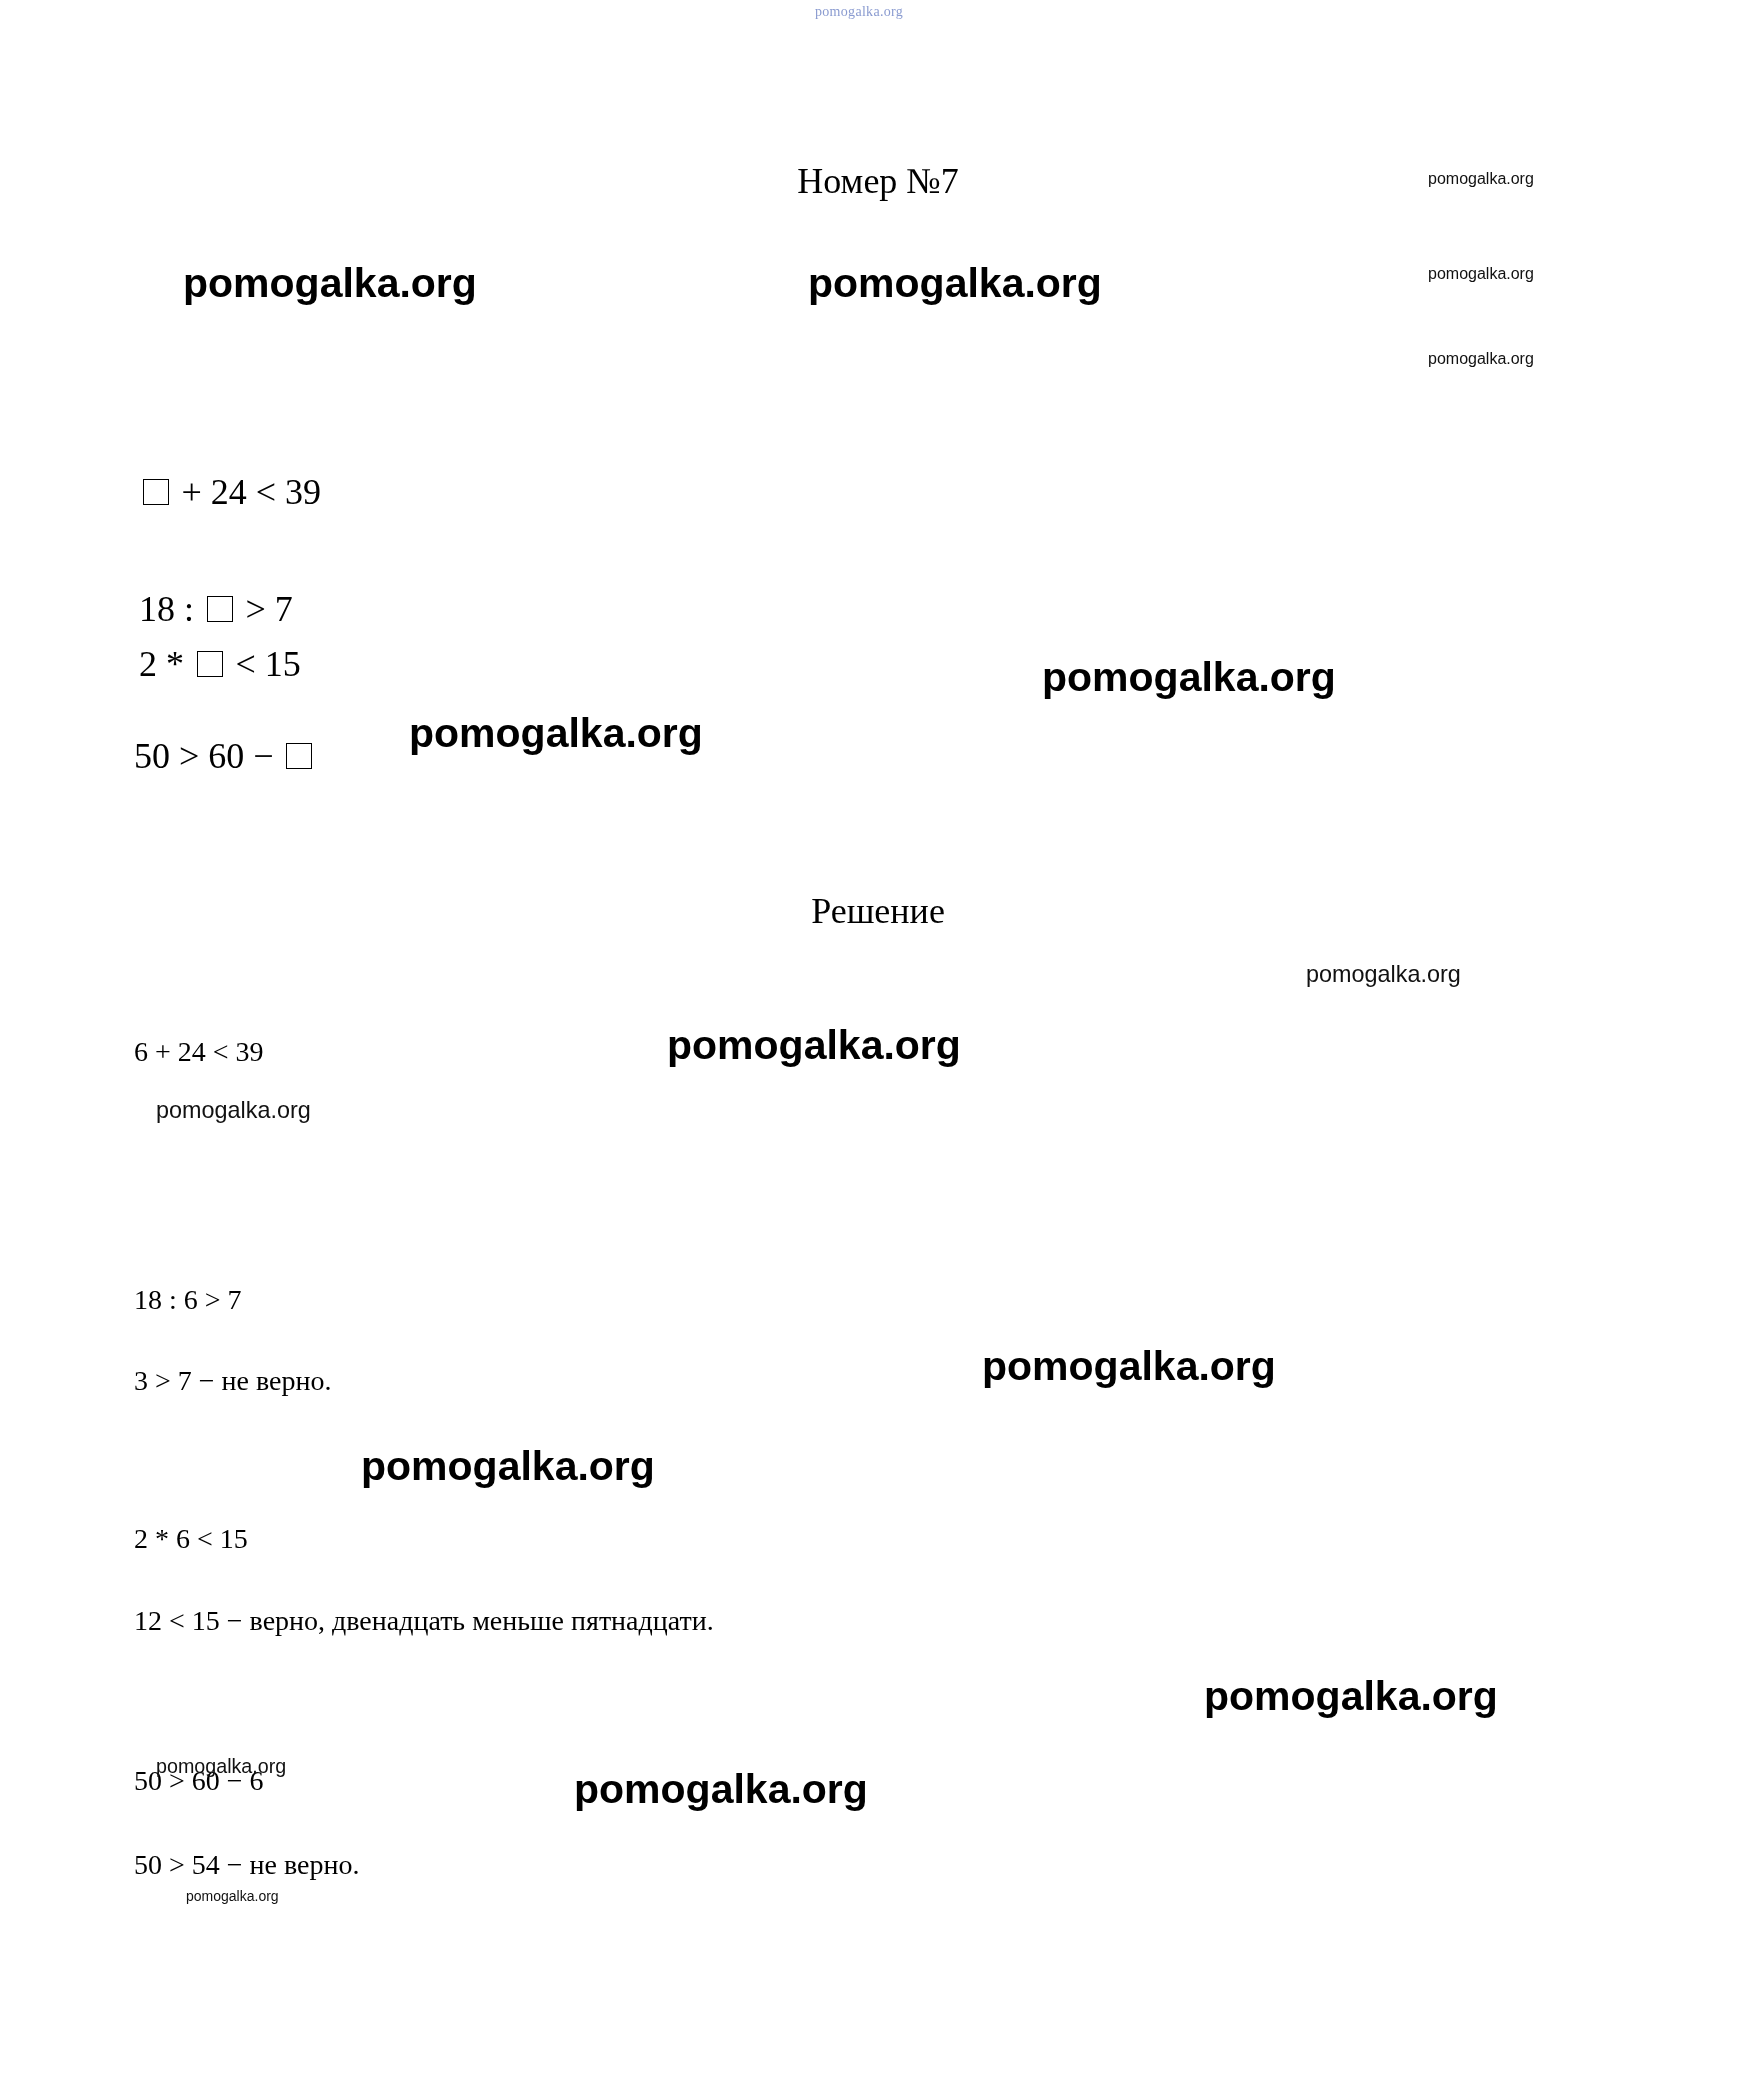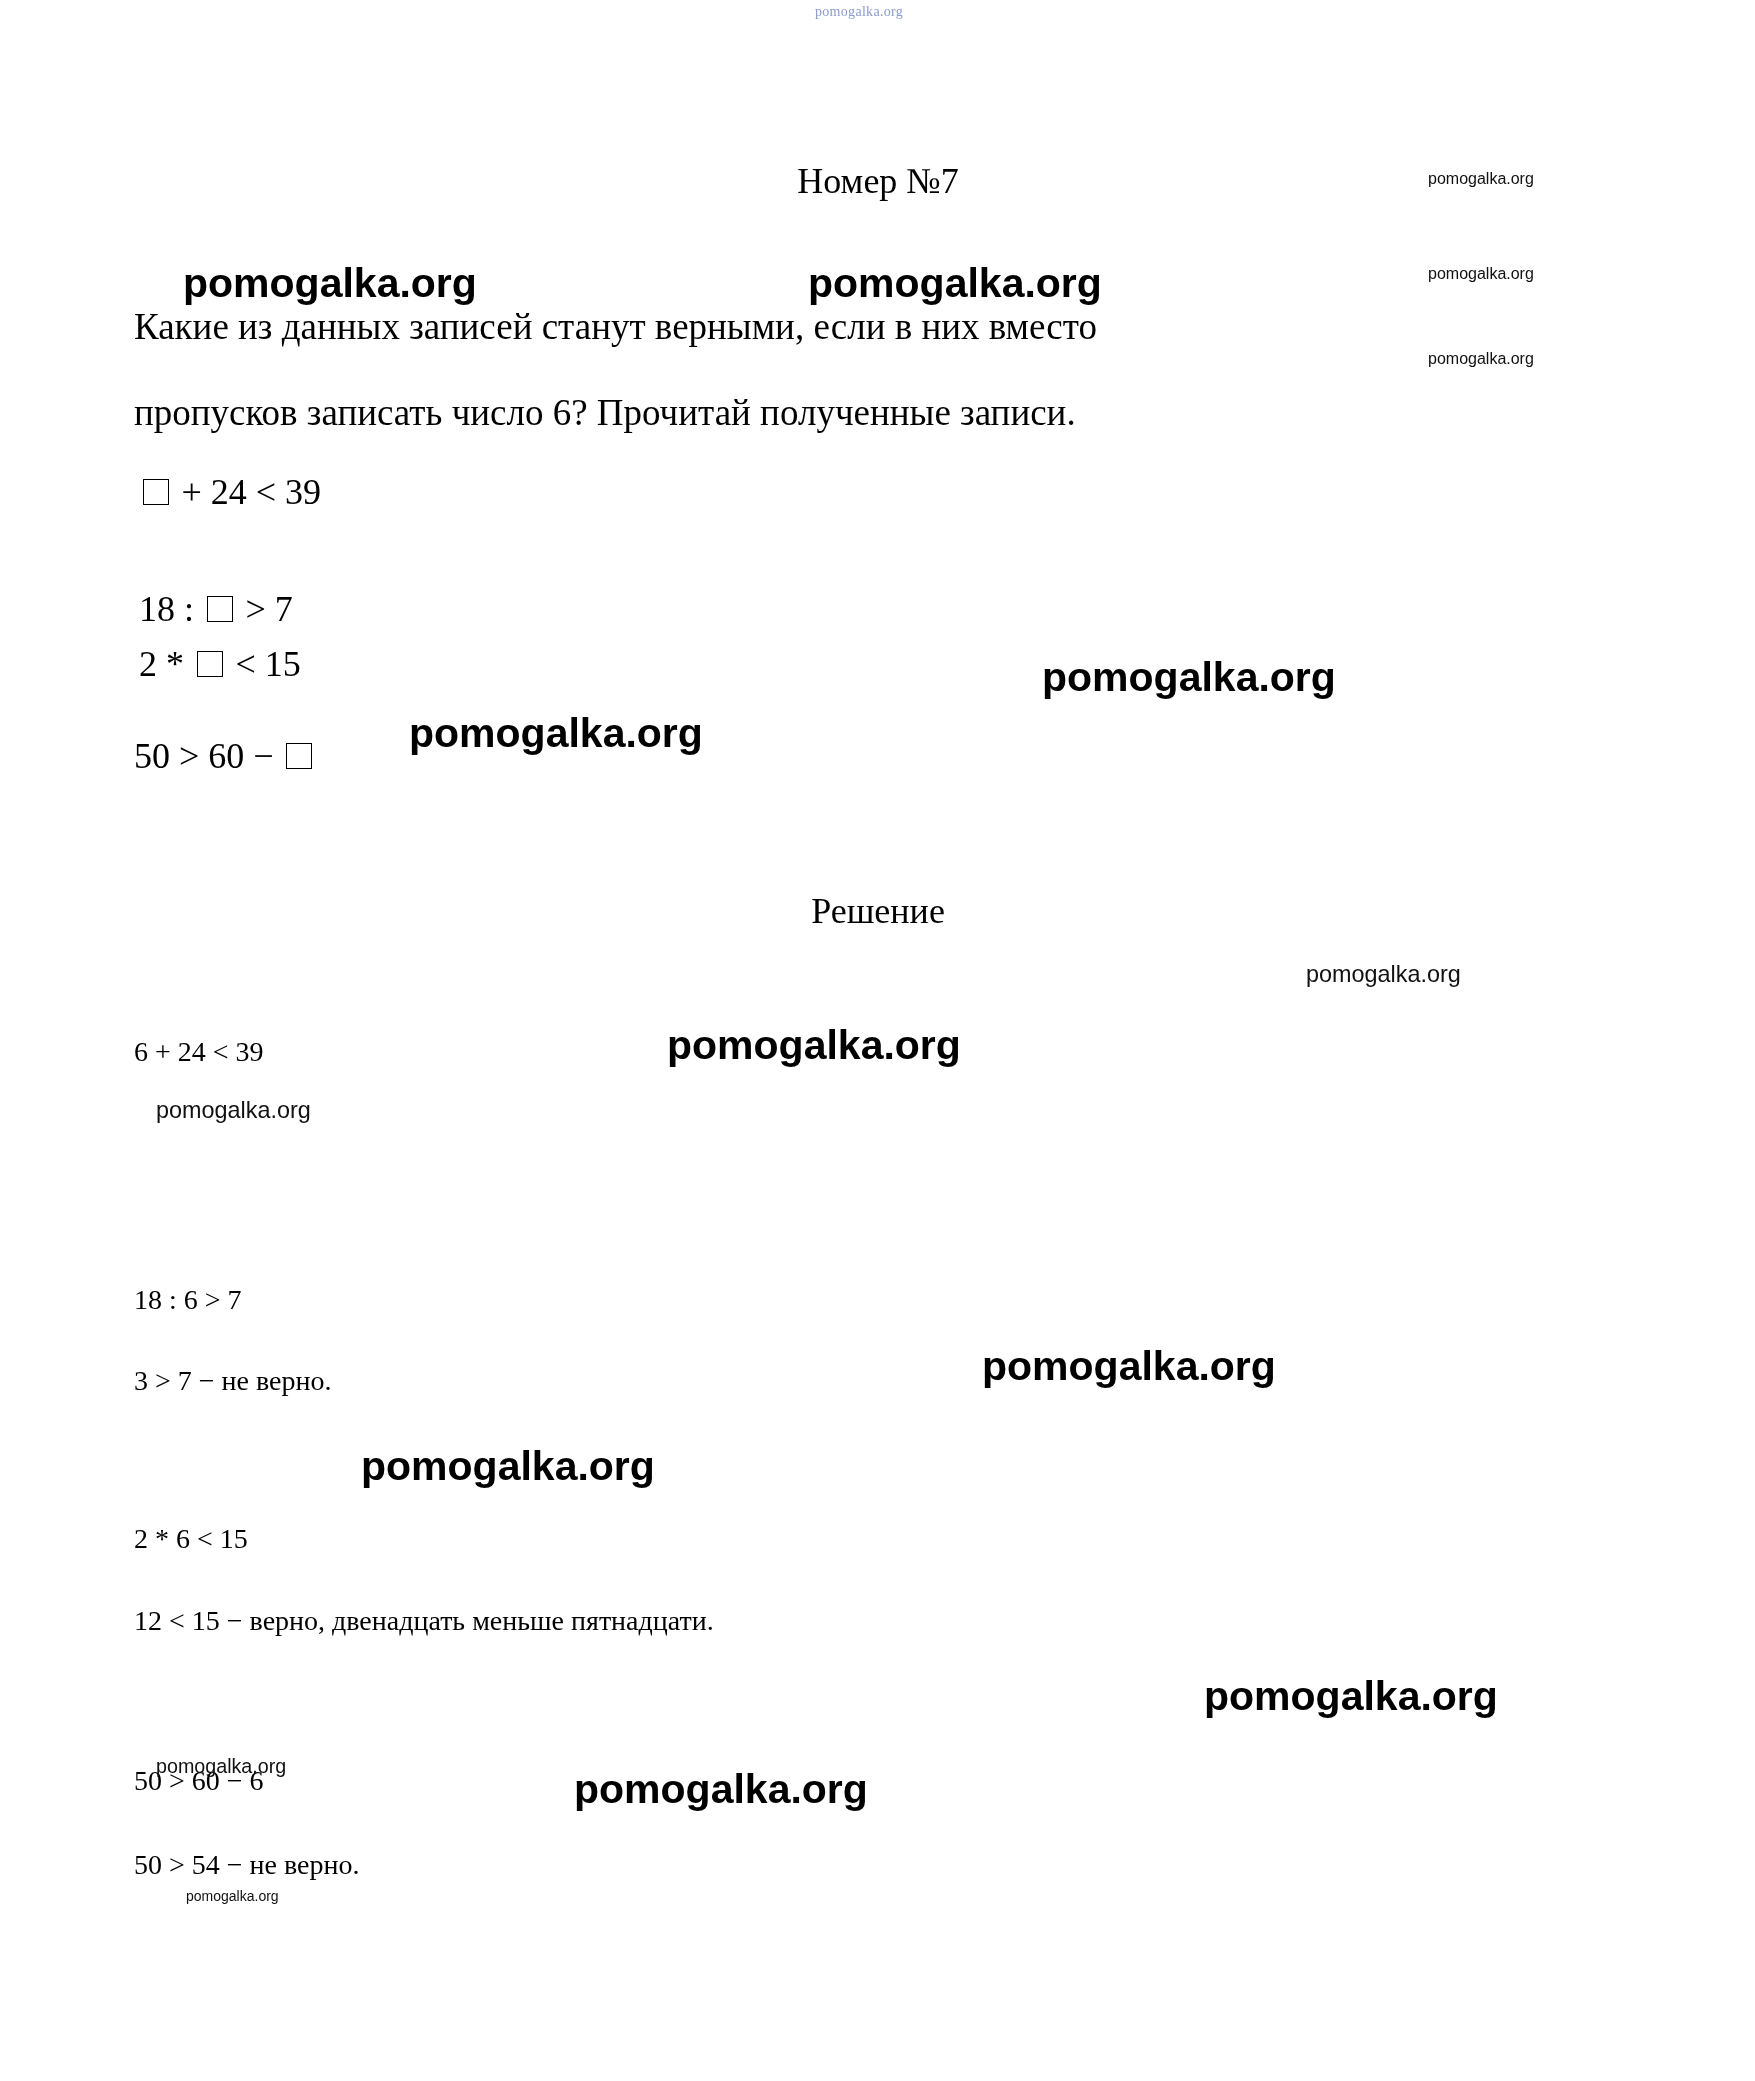--- a/index.html
+++ b/index.html
@@ -140,22 +140,20 @@
 </style>
 </head>
 <body>
 
 <div class="wm-top">pomogalka.org</div>
 
 <div class="page">
 
   <div class="title">Номер №7</div>
 
-  <div class="qline1">Какие из данных записей станут верными, если в них вместо</div>
-  <div class="qline2">пропусков записать число 6? Прочитай полученные записи.</div>
 
   <div class="expr e1">
     <span></span><span class="box"></span><span> + 24 &lt; 39</span>
   </div>
   <div class="expr e2">
     <span>18 : </span><span class="box"></span><span> &gt; 7</span>
   </div>
   <div class="expr e3">
     <span>2 * </span><span class="box"></span><span> &lt; 15</span>
   </div>

